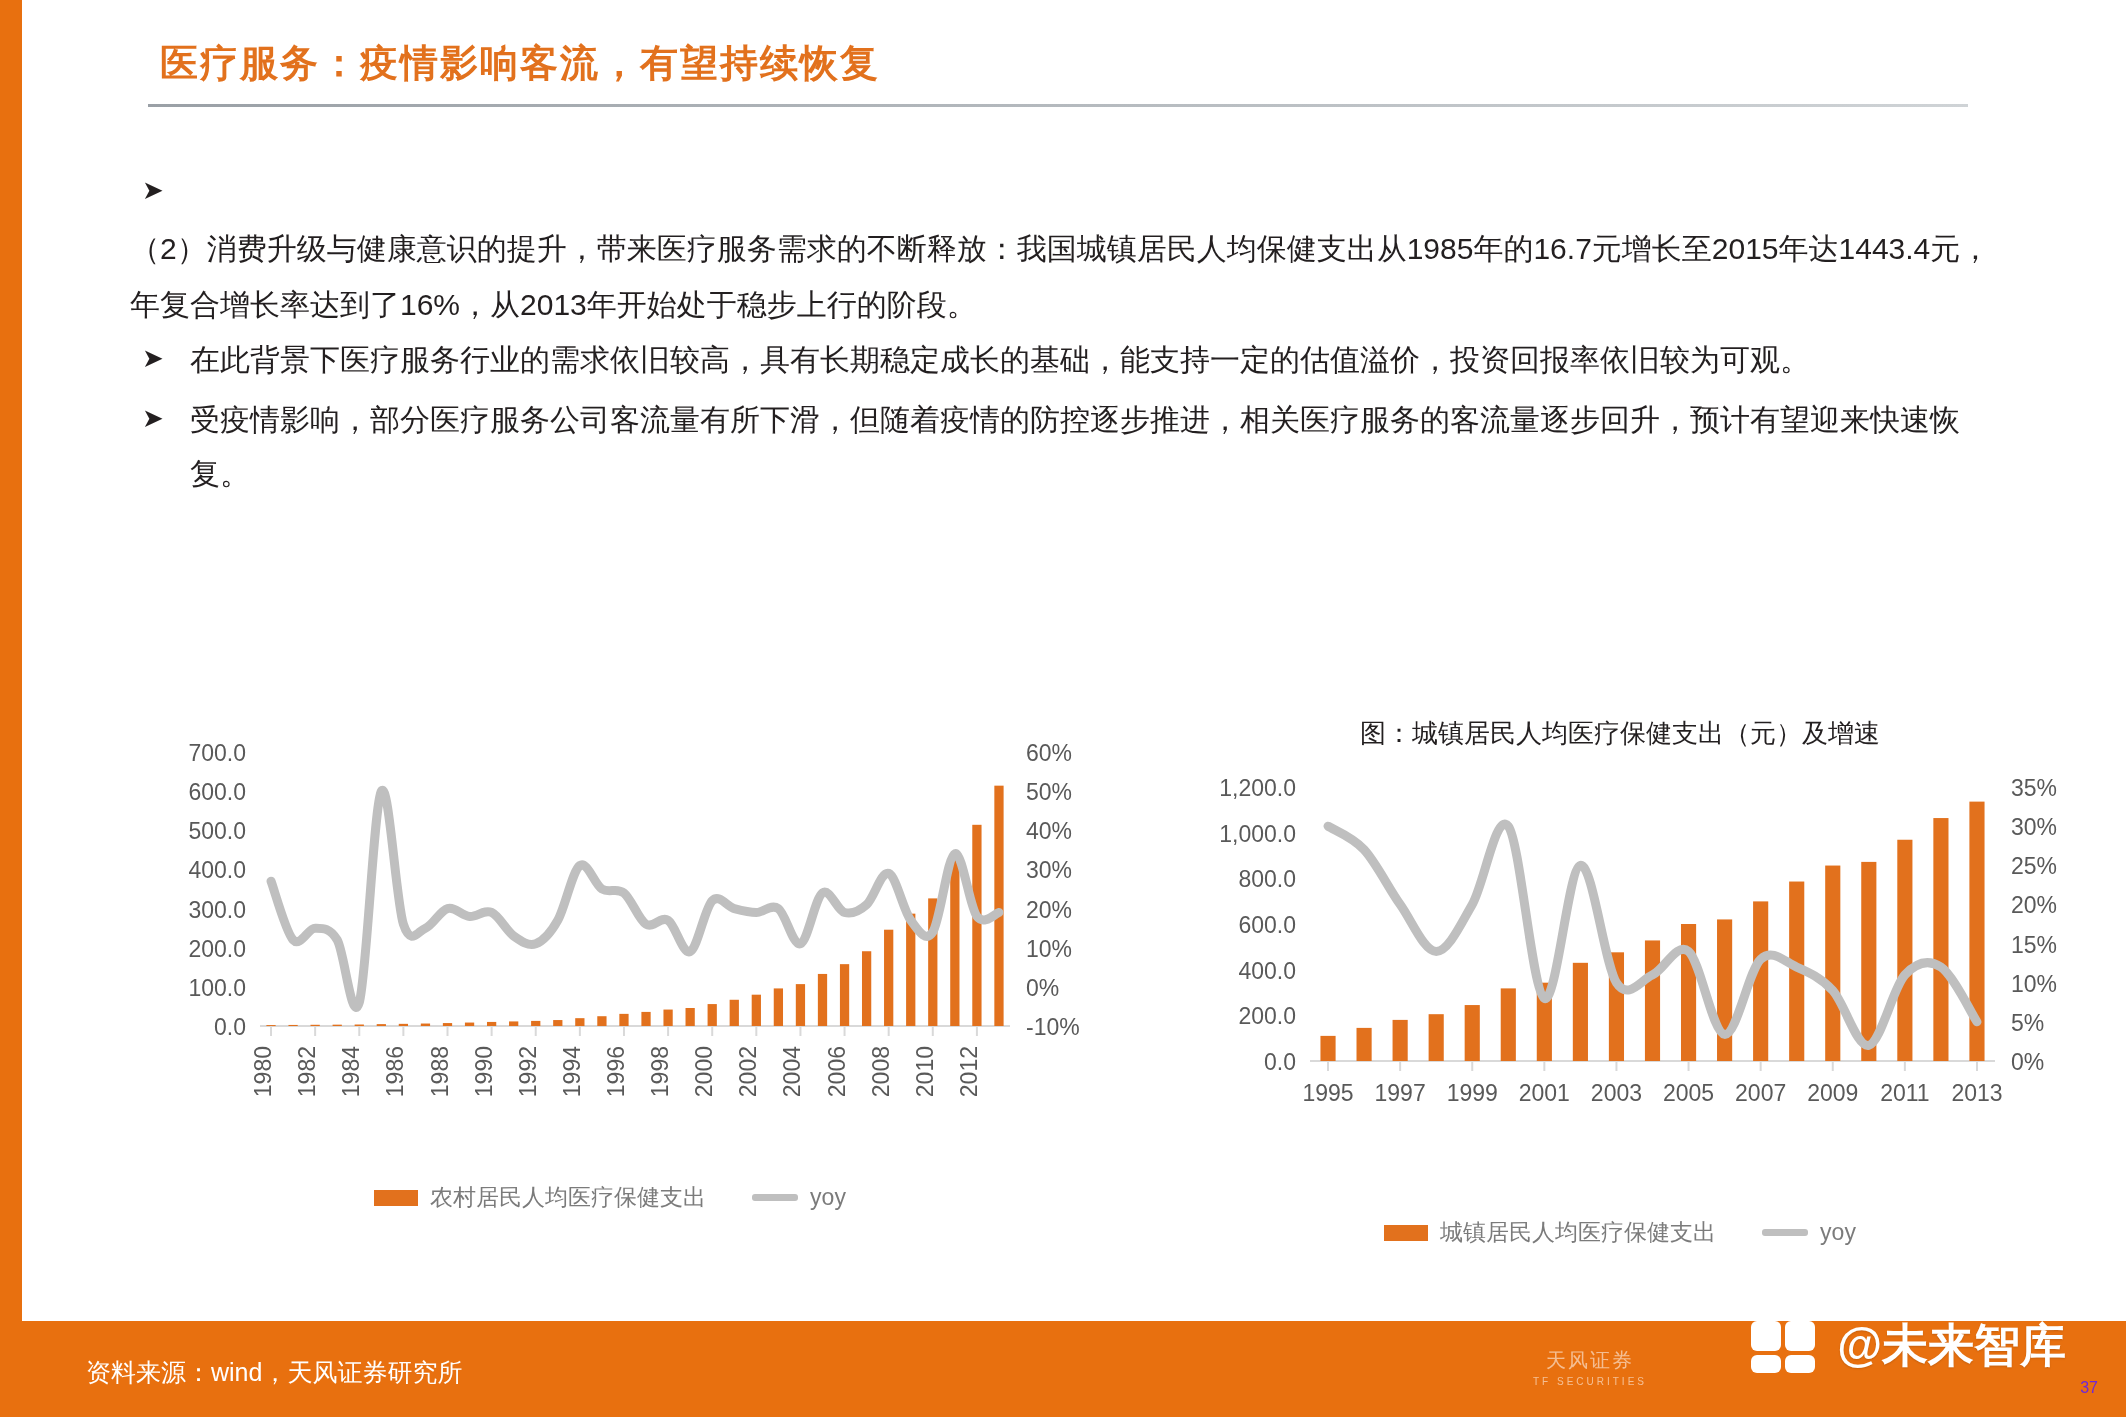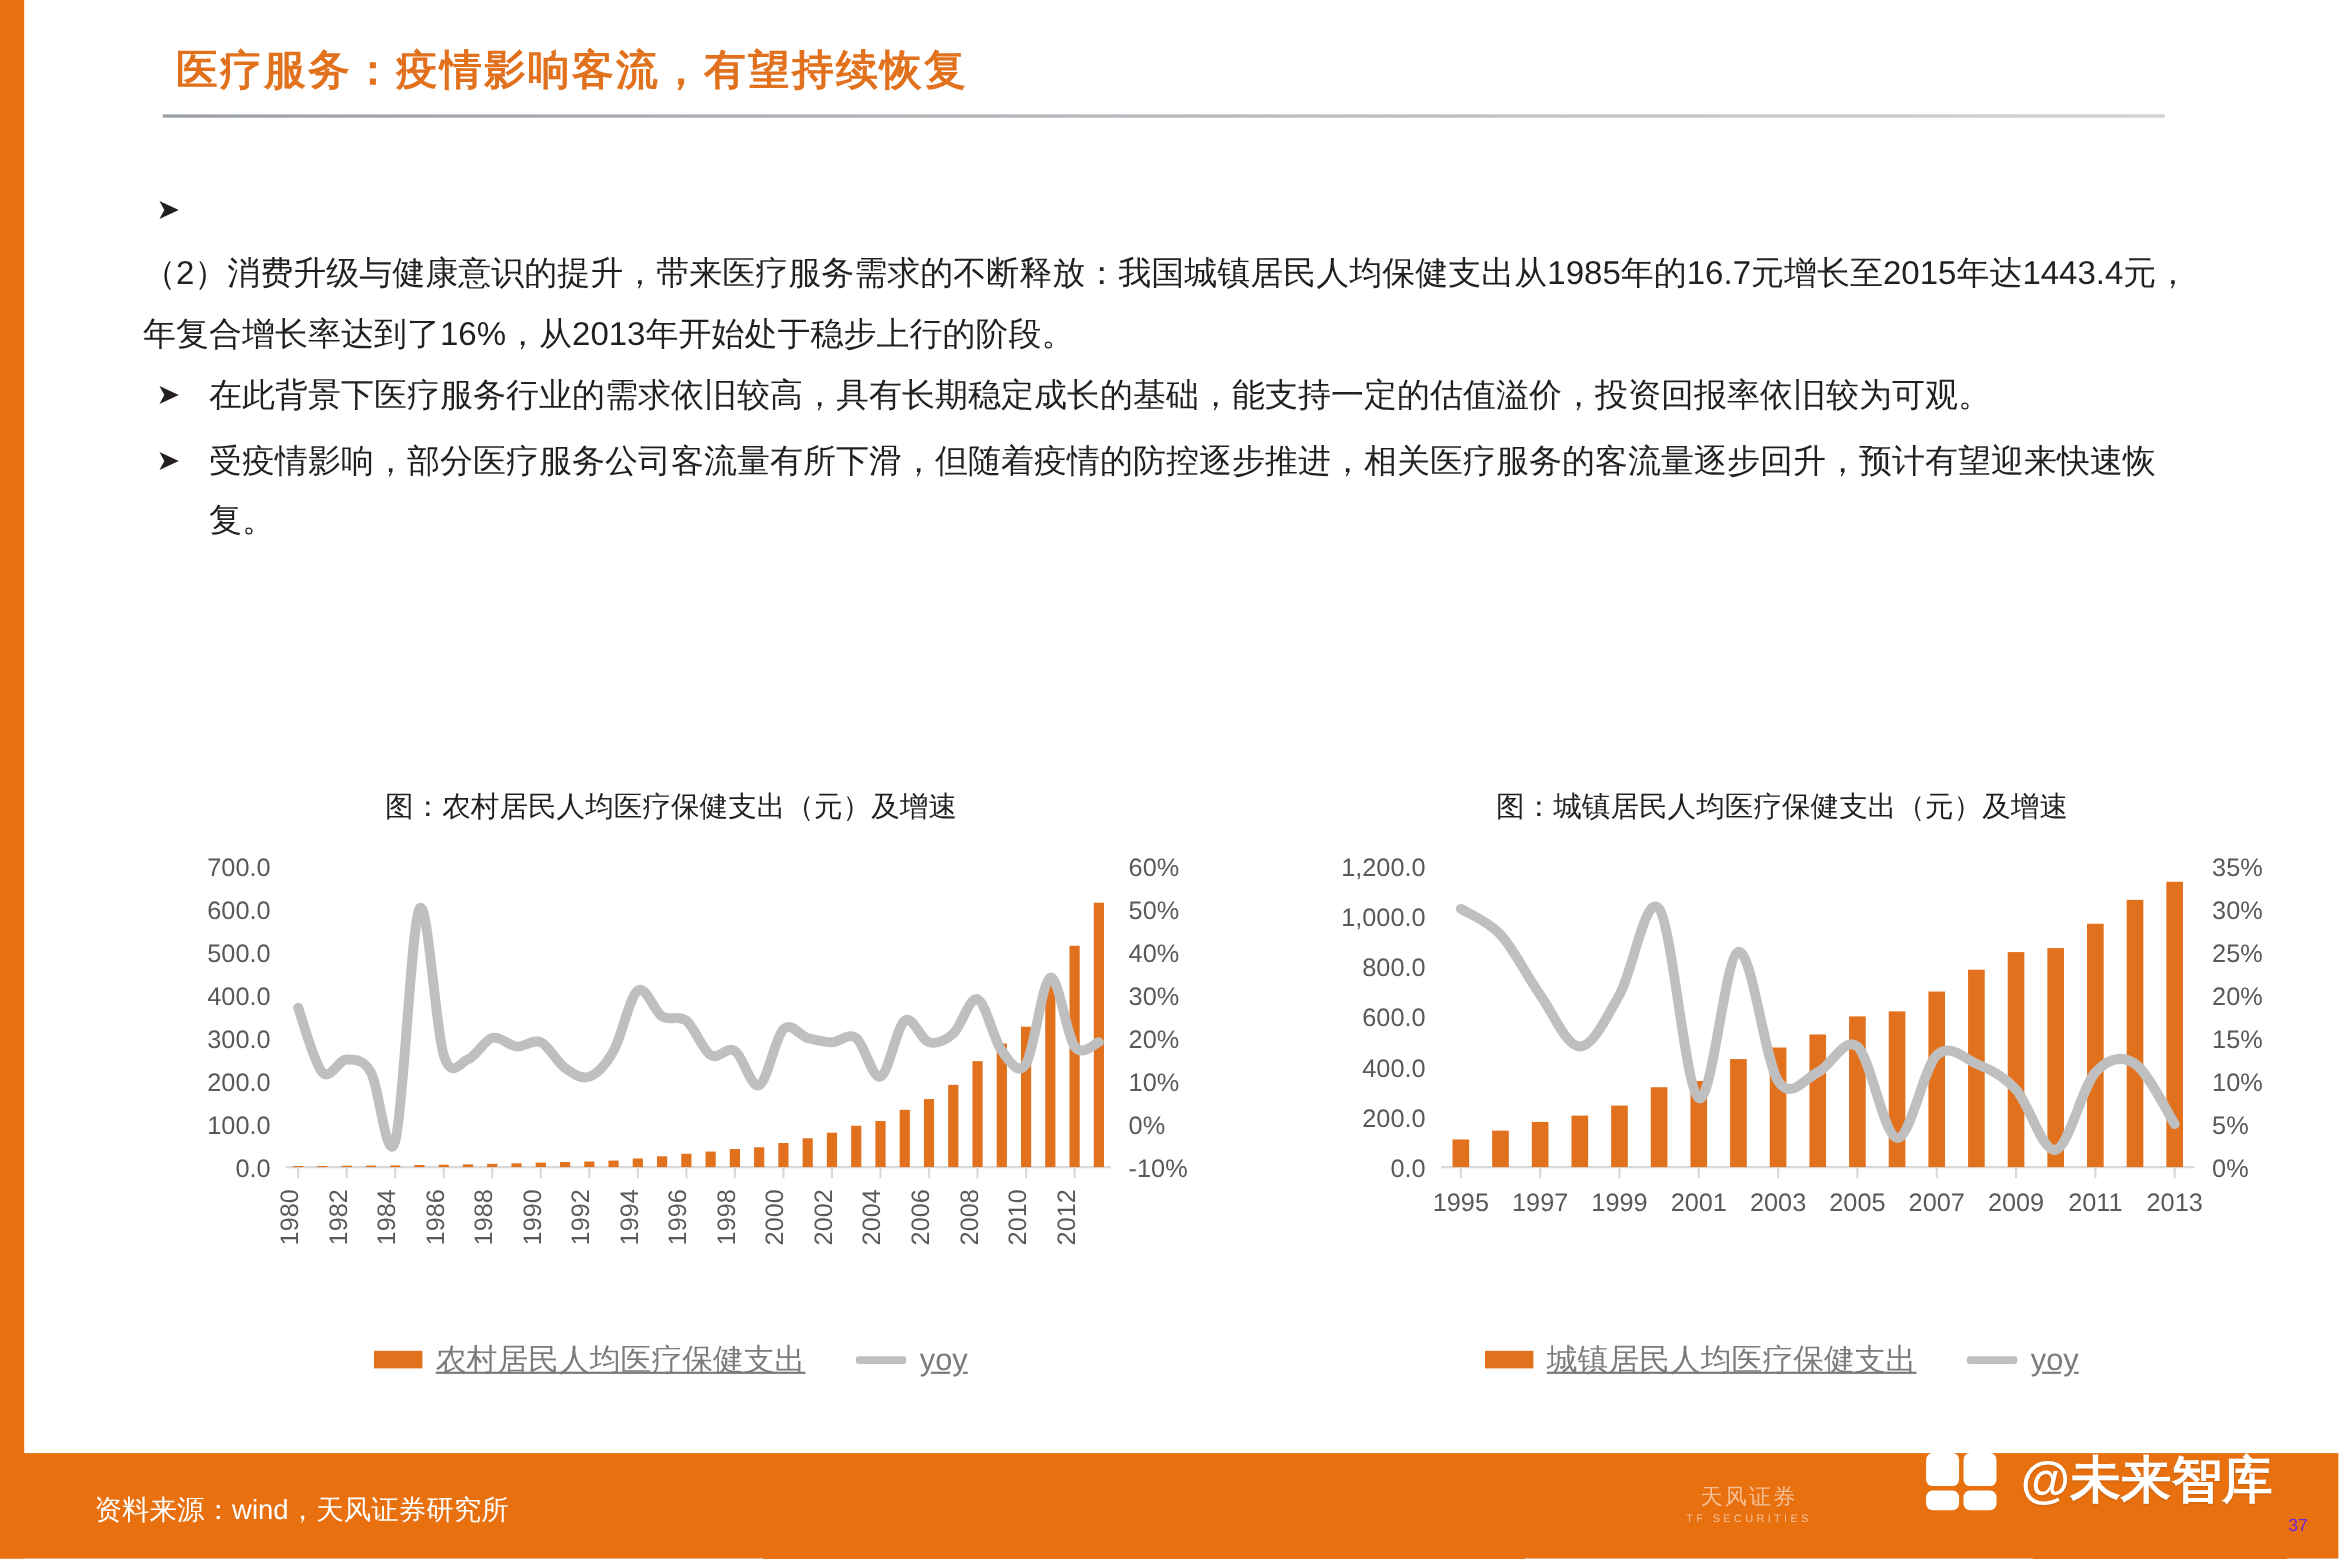--- a/index.html
+++ b/index.html
@@ -47,21 +47,21 @@
     font-size:26px;color:#231f20;text-align:center;white-space:nowrap;
   }
   .chart-svg{display:block;}
   .chart-legend{
     display:flex;align-items:center;justify-content:center;gap:46px;
     margin-top:6px;
   }
   .legend-entry{display:flex;align-items:center;gap:12px;}
   .legend-swatch-bar{width:44px;height:16px;background:#E2711D;display:block;}
   .legend-swatch-line{width:46px;height:7px;background:#BFBFBF;display:block;border-radius:3px;}
-  .legend-label{font-size:28px;color:#7b7b7b;white-space:nowrap;text-decoration:underline;}
+  .legend-label{font-size:23px;color:#7b7b7b;white-space:nowrap;}
   
   #footer-bar{
     position:absolute;left:0;bottom:0;width:2126px;height:96px;
     background:#E8700F;
   }
   #footer-source{
     position:absolute;left:86px;bottom:28px;
     font-size:25px;color:#ffffff;white-space:nowrap;
   }
   #page-number{
@@ -104,21 +104,20 @@
     <span class="bullet-mark">➤</span>
     <span class="bullet-text-normal">在此背景下医疗服务行业的需求依旧较高，具有长期稳定成长的基础，能支持一定的估值溢价，投资回报率依旧较为可观。</span>
   </div>
   <div class="bullet-row">
     <span class="bullet-mark">➤</span>
     <span class="bullet-text-normal">受疫情影响，部分医疗服务公司客流量有所下滑，但随着疫情的防控逐步推进，相关医疗服务的客流量逐步回升，预计有望迎来快速恢复。</span>
   </div>
 </div>
 
 <div class="chart-block" id="chart-left" style="left:110px;top:716px;width:1000px;">
-  <div class="chart-caption">图：农村居民人均医疗保健支出（元）及增速</div>
   <div id="svg-host-0">
       <svg width="1000" height="460" class="chart-svg" viewBox="0 0 1000 460">
         <text x="136" y="319" text-anchor="end" font-size="23" fill="#595959" font-family="&quot;Liberation Sans&quot;,sans-serif">0.0</text>
         <text x="136" y="279.8571428571429" text-anchor="end" font-size="23" fill="#595959" font-family="&quot;Liberation Sans&quot;,sans-serif">100.0</text>
         <text x="136" y="240.71428571428572" text-anchor="end" font-size="23" fill="#595959" font-family="&quot;Liberation Sans&quot;,sans-serif">200.0</text>
         <text x="136" y="201.57142857142858" text-anchor="end" font-size="23" fill="#595959" font-family="&quot;Liberation Sans&quot;,sans-serif">300.0</text>
         <text x="136" y="162.42857142857144" text-anchor="end" font-size="23" fill="#595959" font-family="&quot;Liberation Sans&quot;,sans-serif">400.0</text>
         <text x="136" y="123.28571428571428" text-anchor="end" font-size="23" fill="#595959" font-family="&quot;Liberation Sans&quot;,sans-serif">500.0</text>
         <text x="136" y="84.14285714285717" text-anchor="end" font-size="23" fill="#595959" font-family="&quot;Liberation Sans&quot;,sans-serif">600.0</text>
         <text x="136" y="45" text-anchor="end" font-size="23" fill="#595959" font-family="&quot;Liberation Sans&quot;,sans-serif">700.0</text>

